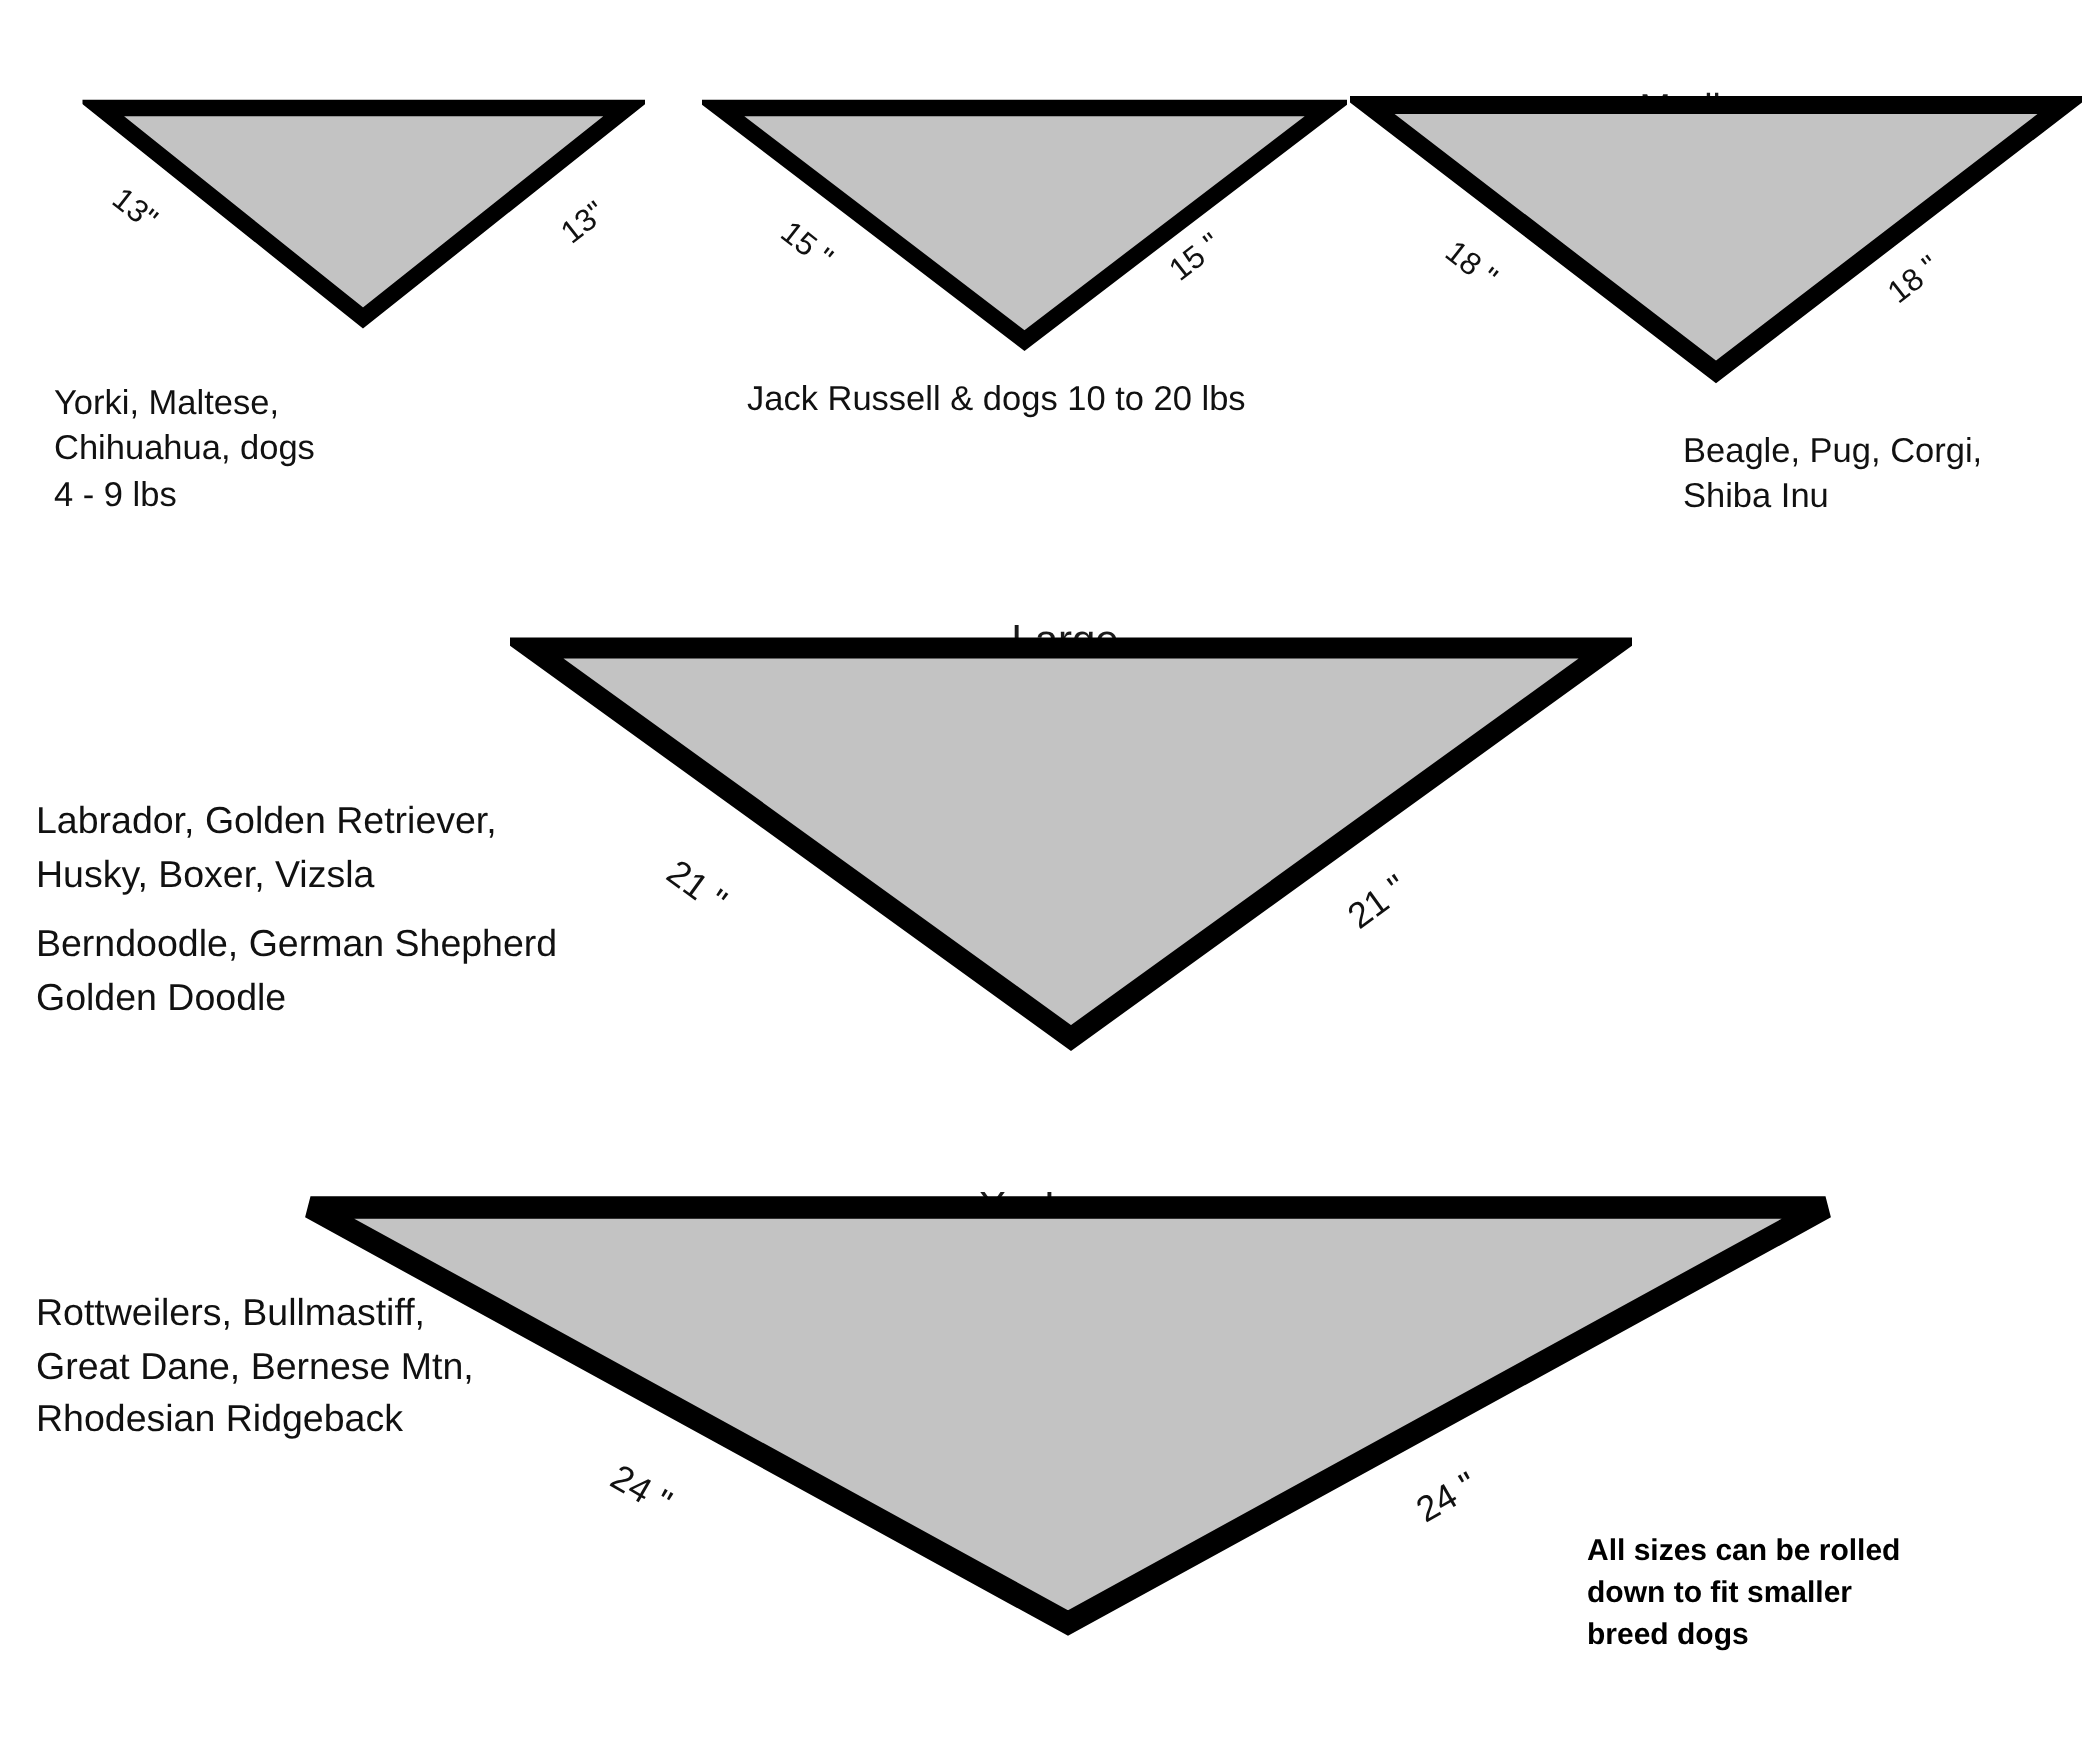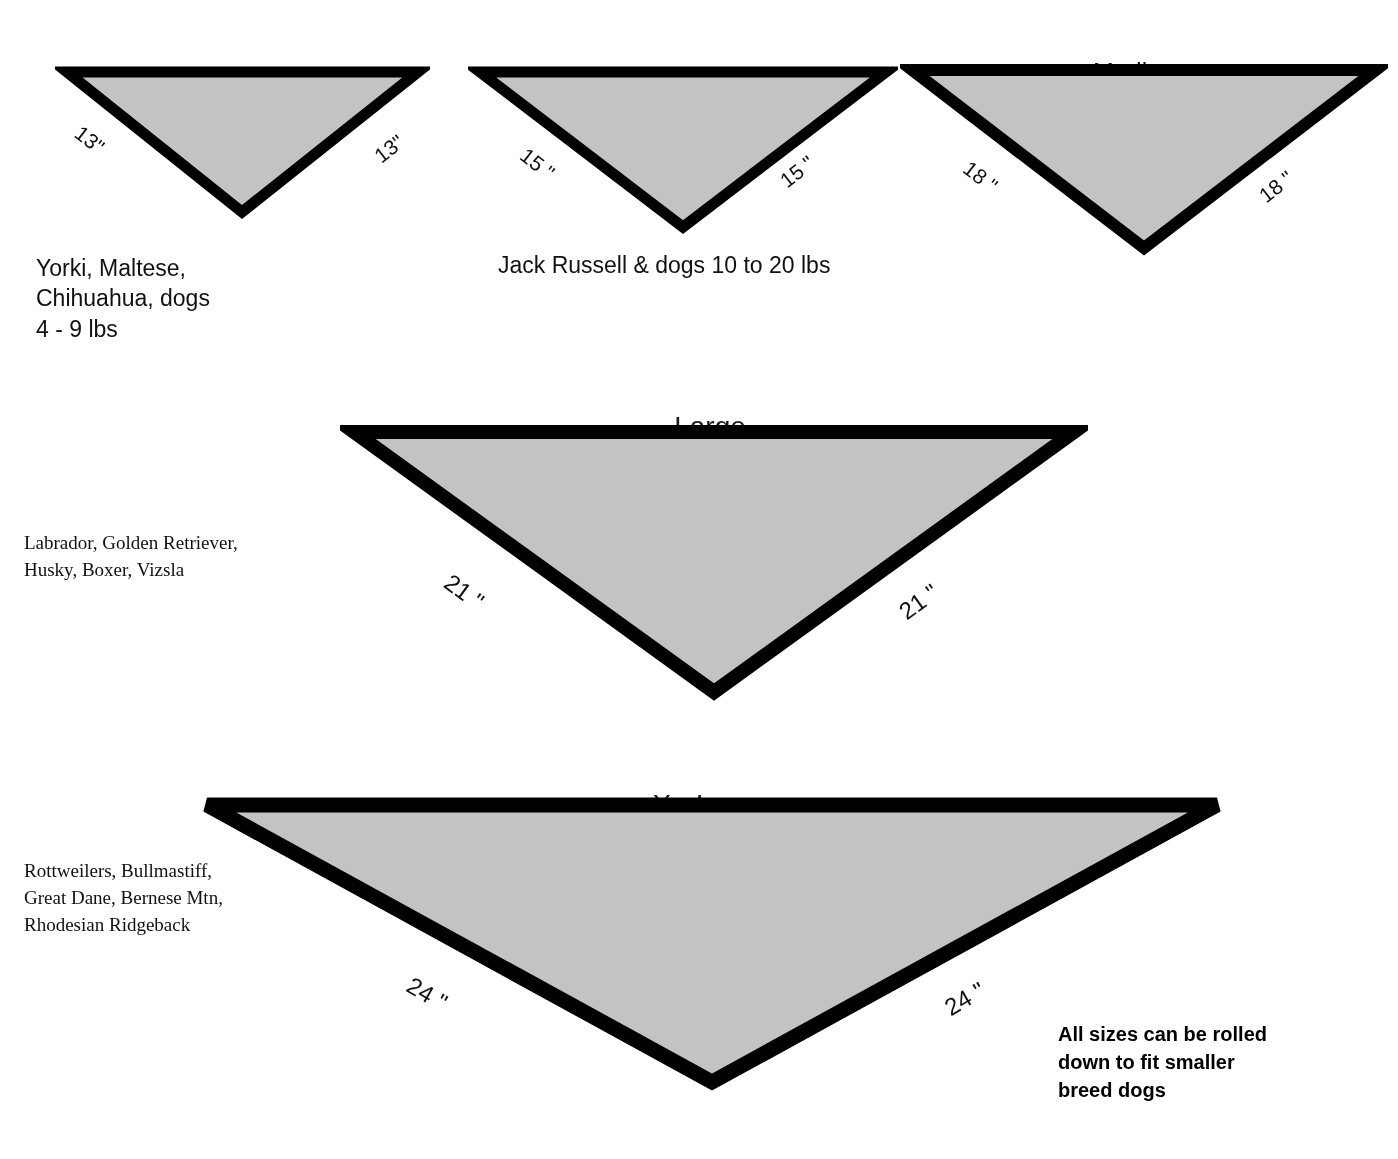--- a/index.html
+++ b/index.html
@@ -42,23 +42,22 @@
     font-size: 28px;
   }
   .breeds {
     position: absolute;
     font-size: 23px;
     line-height: 1.32;
     color: #111111;
     white-space: pre;
   }
   .breeds.big {
-    font-size: 19px;
+    font-size: 25px;
     line-height: 1.42;
-    font-family: Liberation Serif, serif;
   }
   .side-label {
     position: absolute;
     font-size: 21px;
     color: #111111;
     white-space: pre;
     transform-origin: 50% 50%;
   }
   .side-label.big {
     font-size: 24px;
@@ -124,37 +123,41 @@
 
   <div class="bandana" style="left:900px; top:58px;">
     <svg width="488" height="205" viewBox="0 0 488 205">
       <polygon points="12,12 476,12 244,190" fill="#c3c3c3" stroke="#000000" stroke-width="12" stroke-linejoin="miter"></polygon>
     </svg>
   </div>
 
   <div class="side-label" style="left:962px; top:165px; transform: rotate(38deg);">18 "</div>
   <div class="side-label" style="left:1258px; top:175px; transform: rotate(-38deg);">18 "</div>
 
+  <div class="breeds" style="left:1122px; top:285px;">Beagle, Pug, Corgi,
+Shiba Inu</div>
 
   <div class="label size-title big" style="left:600px; top:348px; width:220px;">
     <div>Large</div>
     <div>29"</div>
   </div>
 
   <div class="bandana" style="left:340px; top:418px;">
     <svg width="748" height="290" viewBox="0 0 748 290">
       <polygon points="14,14 734,14 374,274" fill="#c3c3c3" stroke="#000000" stroke-width="14" stroke-linejoin="miter"></polygon>
     </svg>
   </div>
 
   <div class="side-label big" style="left:443px; top:578px; transform: rotate(36deg);">21 "</div>
   <div class="side-label big" style="left:898px; top:588px; transform: rotate(-36deg);">21 "</div>
 
   <div class="breeds big" style="left:24px; top:530px;">Labrador, Golden Retriever,
 Husky, Boxer, Vizsla</div>
+  <div class="breeds big" style="left:24px; top:612px;">Berndoodle, German Shepherd
+Golden Doodle</div>
 
   <div class="label size-title big" style="left:600px; top:726px; width:220px;">
     <div>X - Large</div>
     <div>33"</div>
   </div>
 
   <div class="bandana" style="left:192px; top:790px;">
     <svg width="1040" height="310" viewBox="0 0 1040 310">
       <polygon points="15,15 1025,15 520,292" fill="#c3c3c3" stroke="#000000" stroke-width="15" stroke-linejoin="miter"></polygon>
     </svg>

